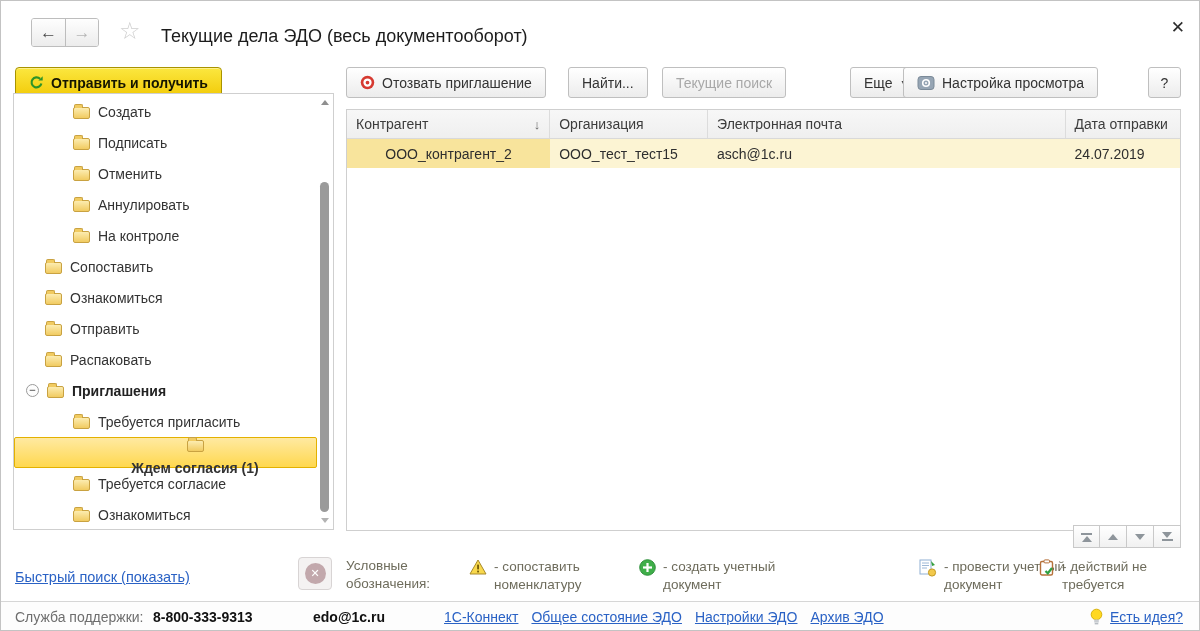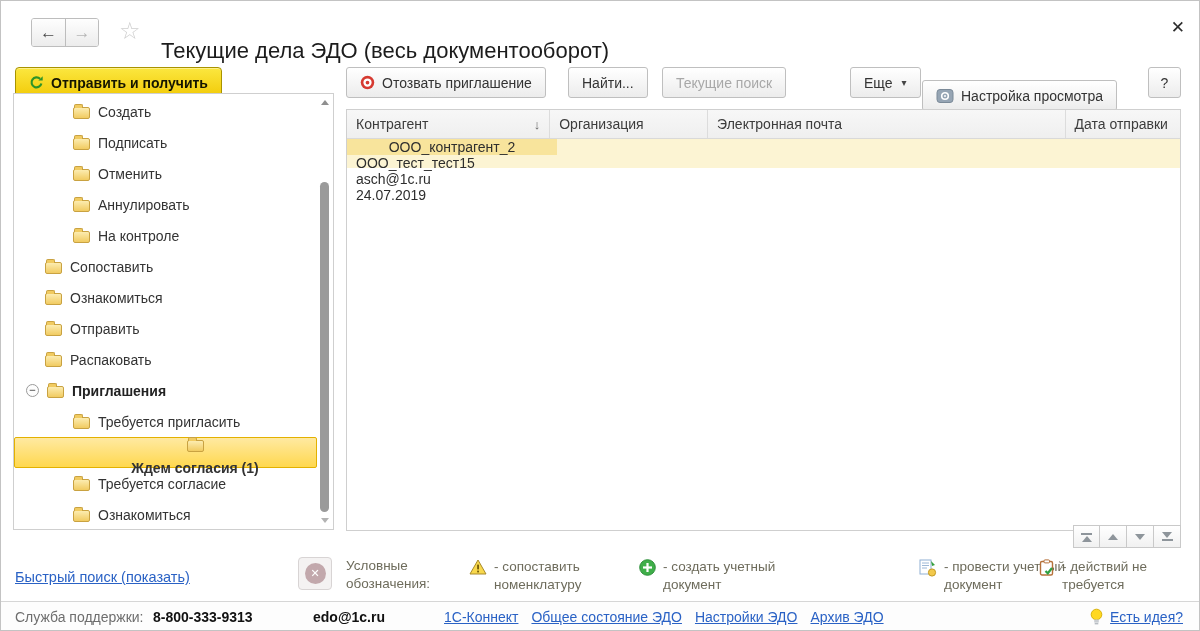--- a/index.html
+++ b/index.html
@@ -6,21 +6,21 @@
   html,body { width:1200px; height:631px; font-family:"Liberation Sans","DejaVu Sans",sans-serif; background:#fff; }
   .window { position:relative; width:1200px; height:631px; background:#fff; border:1px solid #c3c3c3; overflow:hidden; }
 
   
   .titlebar { position:absolute; left:0; top:0; width:100%; height:56px; background:#fff; }
   .navgroup { position:absolute; left:30px; top:17px; display:flex; border:1px solid #bdbdbd; border-radius:3px; overflow:hidden; }
   .navbtn { width:33px; height:27px; display:flex; align-items:center; justify-content:center; background:linear-gradient(#fefefe,#ececec); font-size:17px; color:#4a4a4a; cursor:pointer; }
   .navbtn + .navbtn { border-left:1px solid #bdbdbd; }
   .navbtn.disabled { color:#b5b5b5; }
   .star { position:absolute; left:118px; top:16px; font-size:24px; color:#cfcfcf; }
-  .page-title { position:absolute; left:160px; top:37px; font-size:22px; color:#1c1c1c; }
+  .page-title { position:absolute; left:160px; top:25px; font-size:18px; color:#1c1c1c; }
   .close-x { position:absolute; right:14px; top:16px; font-size:17px; color:#2d2d2d; cursor:pointer; }
 
   
   .toolbar { position:absolute; left:0; top:60px; width:100%; height:42px; }
   .btn { position:absolute; top:6px; height:31px; display:inline-flex; align-items:center; gap:7px; padding:0 13px; border:1px solid #bfbfbf; border-radius:3px; background:linear-gradient(#ffffff,#ececec); font-size:14px; color:#333; cursor:pointer; white-space:nowrap; }
   .btn.disabled { color:#a8a8a8; cursor:default; }
   .btn-primary { left:14px; background:linear-gradient(#fbe73f,#f2ca07); border:1px solid #a89300; border-radius:4px; font-weight:bold; color:#151500; box-shadow:inset 0 1px 0 #fff08a; }
   .caret { font-size:10px; color:#444; margin-left:2px; }
 
   
@@ -46,21 +46,21 @@
   .quick-search { position:absolute; left:14px; top:568px; font-size:14.5px; color:#2a62c5; text-decoration:underline; cursor:pointer; }
   .clear-btn { position:absolute; left:297px; top:556px; width:34px; height:33px; border:1px solid #d8d4d4; border-radius:4px; background:#f4f2f2; display:flex; align-items:center; justify-content:center; }
   .clear-circle { width:21px; height:21px; border-radius:50%; background:#c2a8ac; color:#fff; font-size:11px; display:flex; align-items:center; justify-content:center; }
 
   
   .grid { position:absolute; left:345px; top:108px; width:835px; height:422px; border:1px solid #cfcfcf; background:#fff; }
   .grid-header { display:flex; height:29px; background:linear-gradient(#f7f7f7,#efefef); border-bottom:1px solid #d9d9d9; }
   .th { display:flex; align-items:center; padding:0 9px; font-size:14px; color:#3c3c3c; border-right:1px solid #dcdcdc; }
   .th:last-child { border-right:none; }
   .sort-arrow { margin-left:auto; color:#666; font-size:13px; }
-  .grid-row { display:flex; height:29px; background:#fcf4d3; cursor:pointer;flex-direction:column; }
+  .grid-row { display:flex; height:29px; background:#fcf4d3; cursor:pointer; }
   .td { display:flex; align-items:center; padding:0 9px; font-size:14px; color:#2e2e2e; }
   .td.current { background:#f8e49c; justify-content:center; }
   .c0 { width:210px; } .c1 { width:163px; } .c2 { width:370px; } .c3 { width:118px; }
 
   
   .gridnav { position:absolute; left:1072px; top:524px; display:flex; }
   .gn-btn { width:27px; height:23px; border:1px solid #c9c9c9; background:linear-gradient(#fff,#f1f1f1); display:flex; flex-direction:column; align-items:center; justify-content:center; cursor:pointer; }
   .gn-btn + .gn-btn { border-left:none; }
   .tri { width:0; height:0; border-left:5px solid transparent; border-right:5px solid transparent; }
   .tri.up { border-bottom:6px solid #8e959b; }
@@ -124,21 +124,21 @@
     <div class="btn" style="left:567px;">
       <span>Найти...</span>
     </div>
     <div class="btn disabled" style="left:661px;">
       <span>Текущие поиск</span>
     </div>
     <div class="btn" style="left:849px;">
       <span>Еще</span>
       <span class="caret">▾</span>
     </div>
-    <div class="btn" style="left:921px;margin-top:13px;">
+    <div class="btn" style="left:902px;">
       <svg width="18" height="16" viewBox="0 0 18 16">
           <rect x="1" y="1.5" width="16" height="13" rx="3" fill="#96a5b4" stroke="#7b8a98"></rect>
           <circle cx="9" cy="8" r="3.3" fill="none" stroke="#fff" stroke-width="1.6"></circle>
           <circle cx="9" cy="8" r="1" fill="#fff"></circle>
         </svg>
       <span>Настройка просмотра</span>
     </div>
     <div class="btn" style="left:1147px; width:33px; justify-content:center; padding:0;">
       <span>?</span>
     </div>

